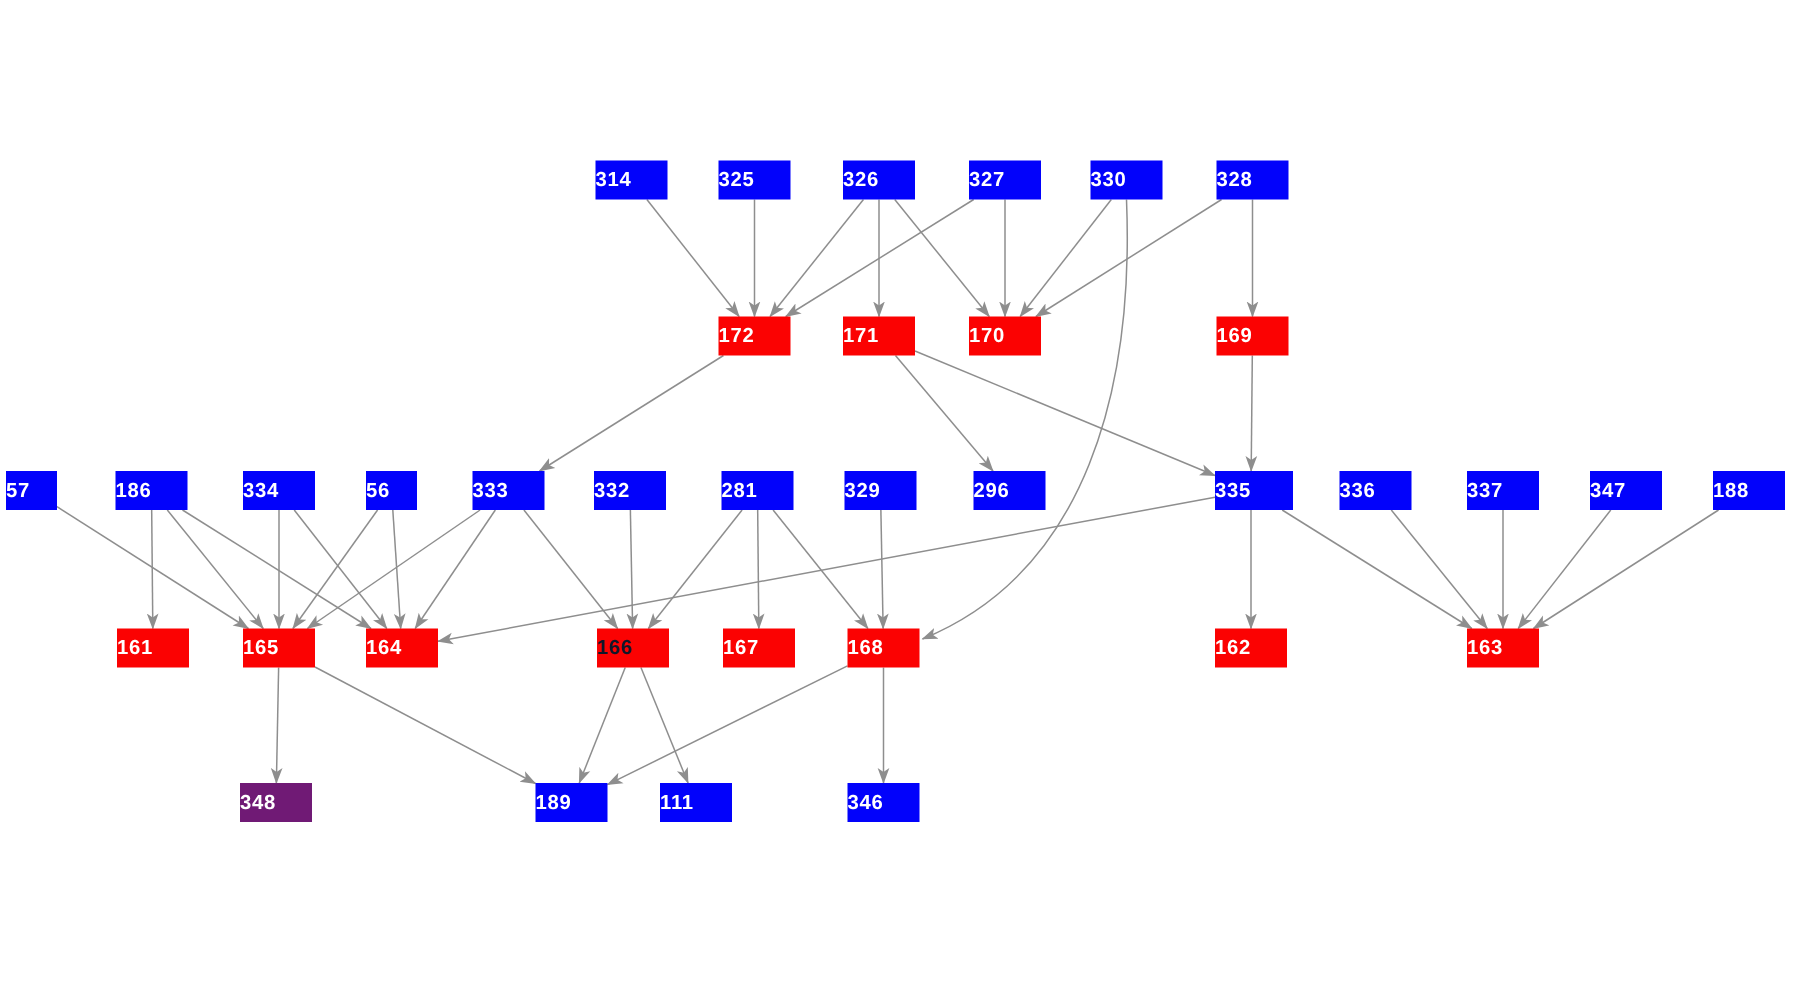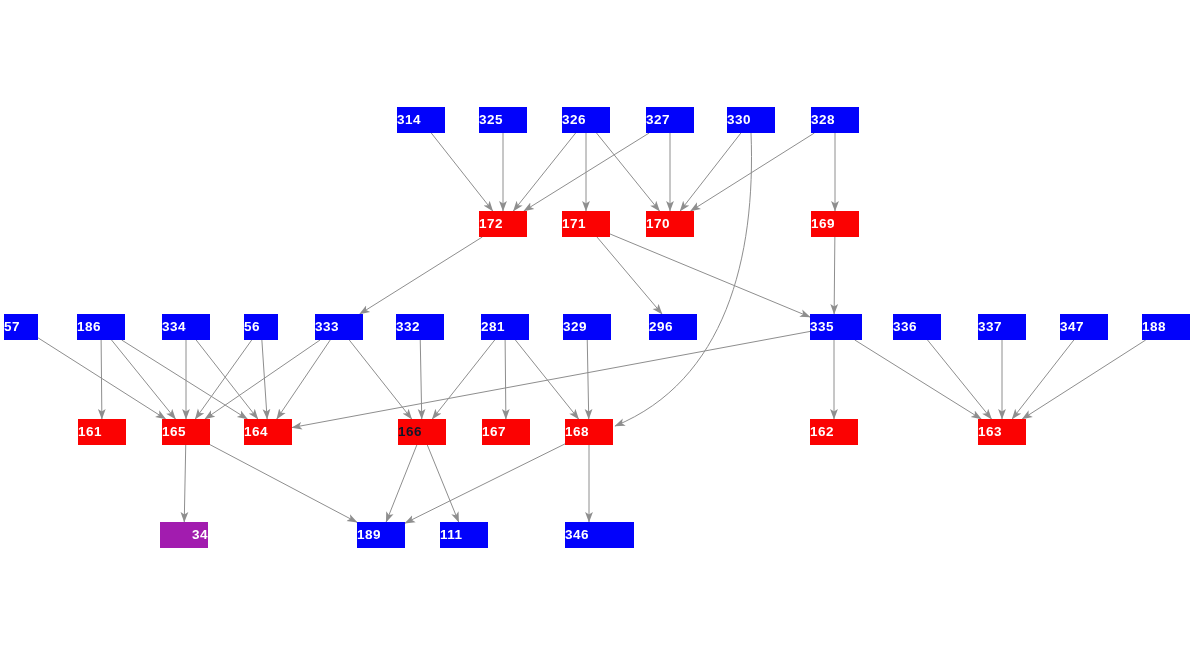--- a/index.html
+++ b/index.html
@@ -119,17 +119,17 @@
     <div class="node" style="width: 48px; left: 1060px; top: 314px; background: rgb(2, 2, 251); color: rgb(255, 255, 255);">347</div>
     <div class="node" style="width: 48px; left: 1142px; top: 314px; background: rgb(2, 2, 251); color: rgb(255, 255, 255);">188</div>
     <div class="node" style="width: 48px; left: 78px; top: 419px; background: rgb(251, 2, 2); color: rgb(255, 255, 255);">161</div>
     <div class="node" style="width: 48px; left: 162px; top: 419px; background: rgb(251, 2, 2); color: rgb(255, 255, 255);">165</div>
     <div class="node" style="width: 48px; left: 244px; top: 419px; background: rgb(251, 2, 2); color: rgb(255, 255, 255);">164</div>
     <div class="node" style="width: 48px; left: 398px; top: 419px; background: rgb(251, 2, 2); color: #0f172a;">166</div>
     <div class="node" style="width: 48px; left: 482px; top: 419px; background: rgb(251, 2, 2); color: rgb(255, 255, 255);">167</div>
     <div class="node" style="width: 48px; left: 565px; top: 419px; background: rgb(251, 2, 2); color: rgb(255, 255, 255);">168</div>
     <div class="node" style="width: 48px; left: 810px; top: 419px; background: rgb(251, 2, 2); color: rgb(255, 255, 255);">162</div>
     <div class="node" style="width: 48px; left: 978px; top: 419px; background: rgb(251, 2, 2); color: rgb(255, 255, 255);">163</div>
-    <div class="node" style="width: 48px; left: 160px; top: 522px; background: #a21caf; color: rgb(255, 255, 255); padding-left: 32px;">348</div>
+    <div class="node" style="width: 48px; left: 160px; top: 522px; background: #701a75; color: rgb(255, 255, 255);">348</div>
     <div class="node" style="width: 48px; left: 357px; top: 522px; background: rgb(2, 2, 251); color: rgb(255, 255, 255);">189</div>
     <div class="node" style="width: 48px; left: 440px; top: 522px; background: rgb(2, 2, 251); color: rgb(255, 255, 255);">111</div>
-    <div class="node" style="width: 69px; left: 565px; top: 522px; background: rgb(2, 2, 251); color: rgb(255, 255, 255);">346</div>
+    <div class="node" style="width: 48px; left: 565px; top: 522px; background: rgb(2, 2, 251); color: rgb(255, 255, 255);">346</div>
   </div>
 
 </body></html>

